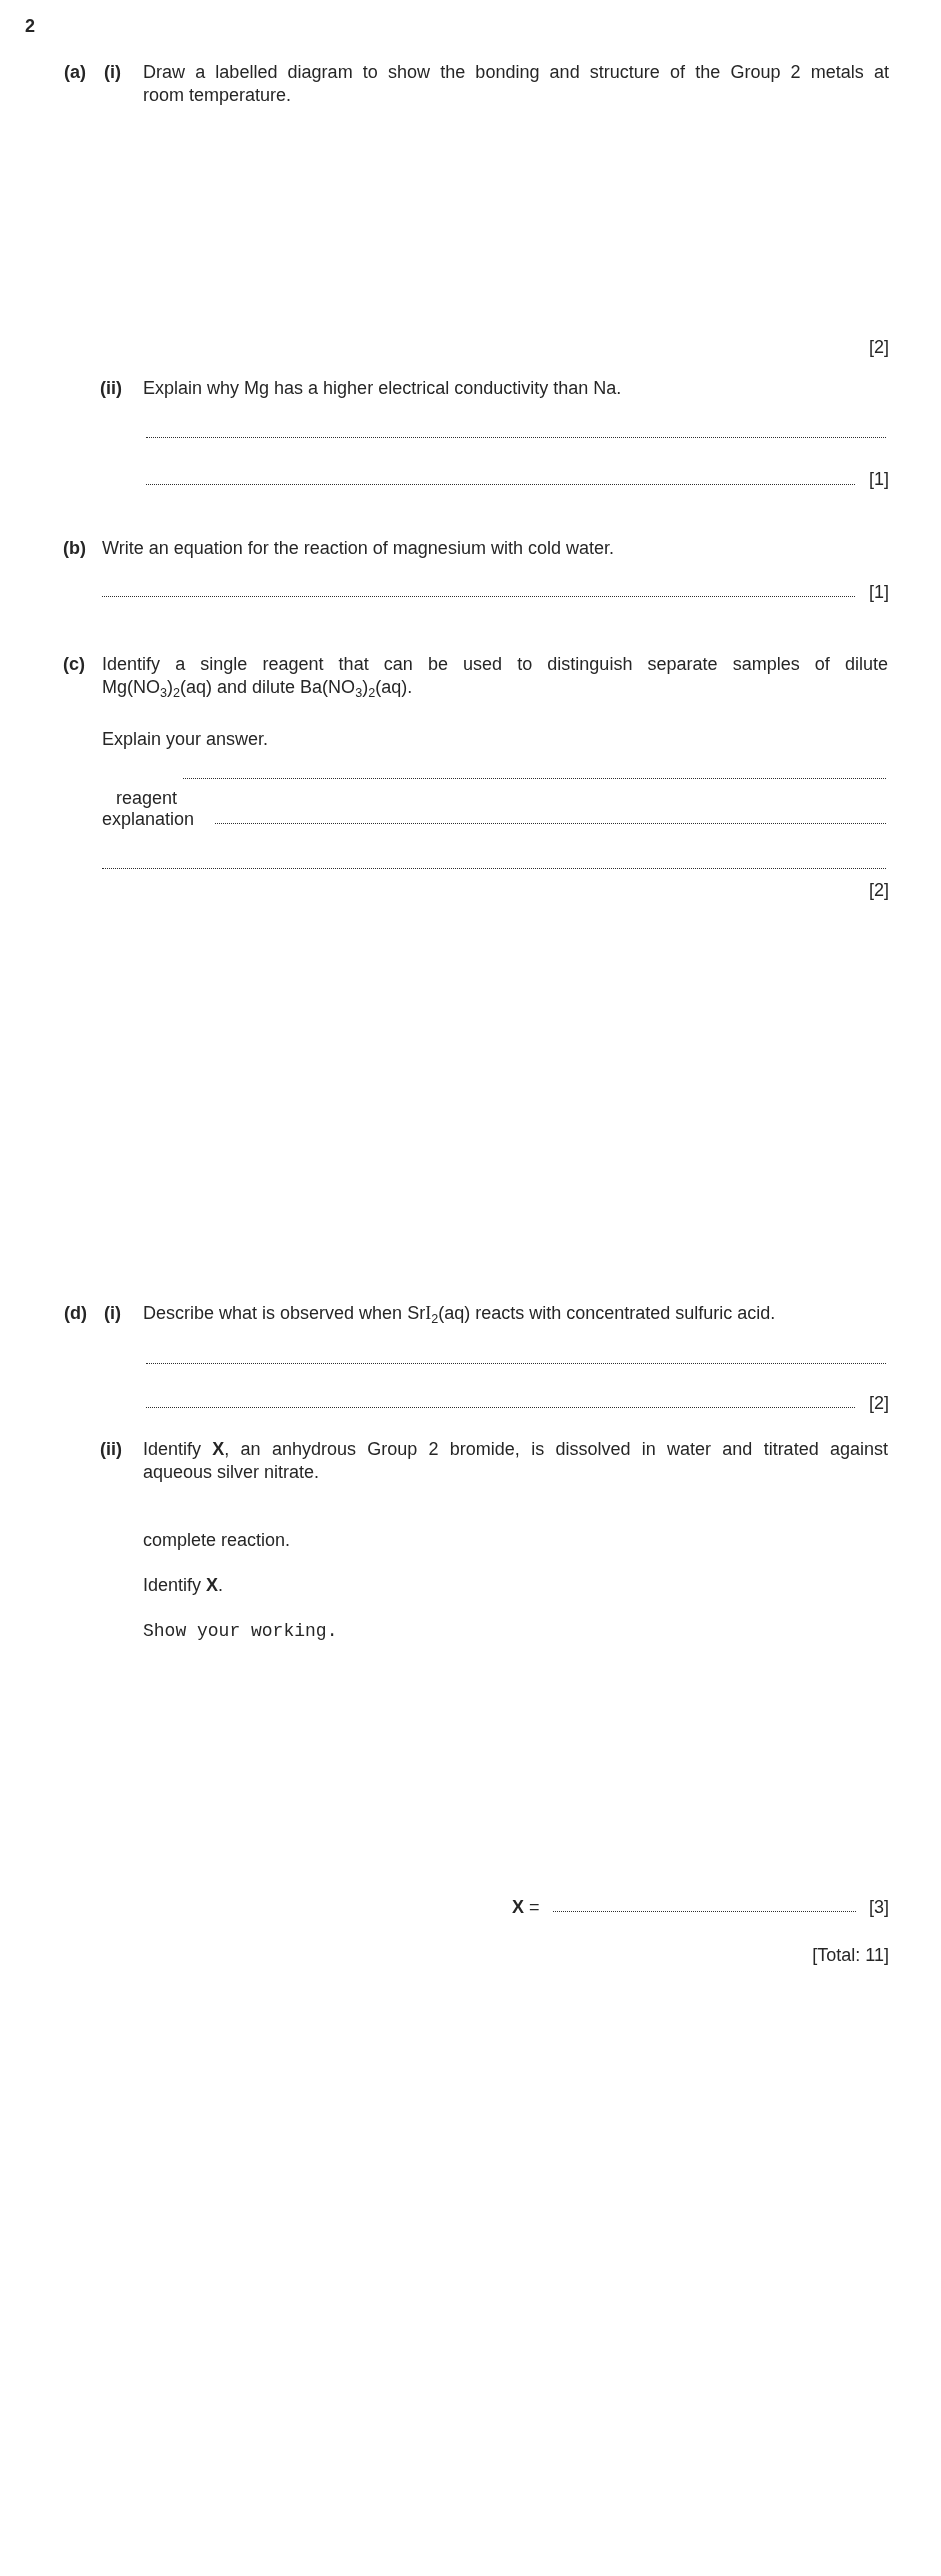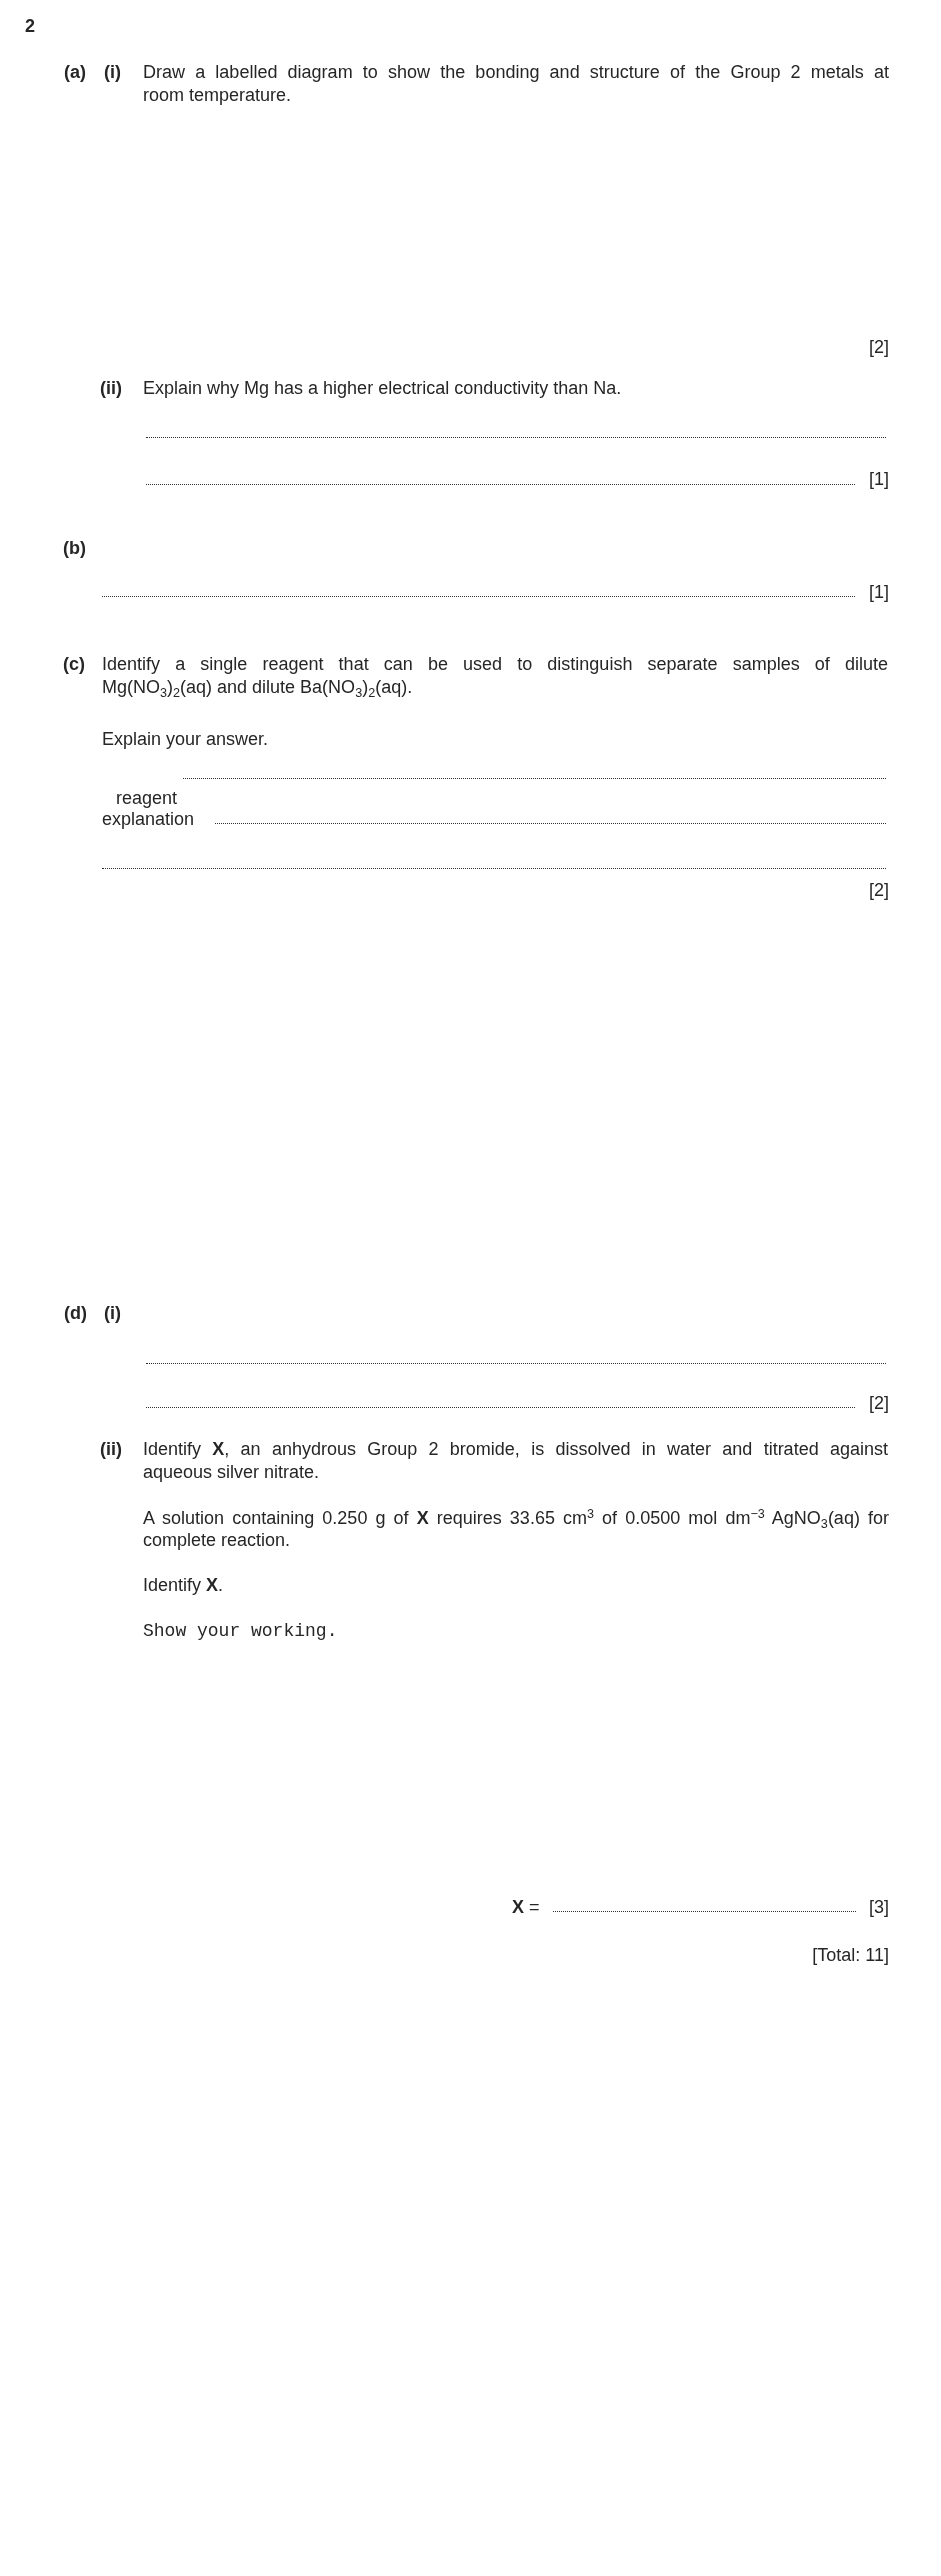--- a/index.html
+++ b/index.html
@@ -49,45 +49,46 @@
   <div class="abs" style="left:143px; top:84px;">room temperature.</div>
   <div class="mark" style="top:336px;">[2]</div>
 
   <div class="abs b" style="left:100px; top:377px;">(ii)</div>
   <div class="abs" style="left:143px; top:377px;">Explain why Mg has a higher electrical conductivity than Na.</div>
   <div class="dots" style="left:146px; top:437px; width:740px;"></div>
   <div class="dots" style="left:146px; top:484px; width:709px;"></div>
   <div class="mark" style="top:468px;">[1]</div>
 
   <div class="abs b" style="left:63px; top:537px;">(b)</div>
+  <div class="abs" style="left:102px; top:537px;">Write an equation for the reaction of magnesium with cold water.</div>
   <div class="dots" style="left:102px; top:596px; width:753px;"></div>
   <div class="mark" style="top:581px;">[1]</div>
 
   <div class="abs b" style="left:63px; top:653px;">(c)</div>
   <div class="abs just" style="left:102px; top:653px; width:786px;">Identify a single reagent that can be used to distinguish separate samples of dilute</div>
   <div class="abs" style="left:102px; top:676px;"><span>Mg(NO</span><span class="sub">3</span><span>)</span><span class="sub">2</span><span>(aq) and dilute Ba(NO</span><span class="sub">3</span><span>)</span><span class="sub">2</span><span>(aq).</span></div>
   <div class="abs" style="left:102px; top:728px;">Explain your answer.</div>
   <div class="abs" style="left:116px; top:763px;margin-top:24px;">reagent</div>
   <div class="dots" style="left:183px; top:778px; width:703px;"></div>
   <div class="abs" style="left:102px; top:808px;">explanation</div>
   <div class="dots" style="left:215px; top:823px; width:671px;"></div>
   <div class="dots" style="left:102px; top:868px; width:784px;"></div>
   <div class="mark" style="top:879px;">[2]</div>
 
   <div class="abs b" style="left:64px; top:1302px;">(d)</div>
   <div class="abs b" style="left:104px; top:1302px;">(i)</div>
+  <div class="abs" style="left:143px; top:1302px;"><span>Describe what is observed when Sr</span><span class="serifI">I</span><span class="sub">2</span><span>(aq) reacts with concentrated sulfuric acid.</span></div>
   <div class="dots" style="left:146px; top:1363px; width:740px;"></div>
   <div class="dots" style="left:146px; top:1407px; width:709px;"></div>
   <div class="mark" style="top:1392px;">[2]</div>
 
   <div class="abs b" style="left:100px; top:1438px;">(ii)</div>
   <div class="abs just" style="left:143px; top:1438px; width:745px;"><span>Identify </span><span class="b">X</span><span>, an anhydrous Group 2 bromide, is dissolved in water and titrated against</span></div>
   <div class="abs" style="left:143px; top:1461px;">aqueous silver nitrate.</div>
 
-  <div class="abs just" style="left:143px; top:1507px; width:746px;"><span>A solution containing 0.250 g of </span><span class="b">X</span><span> requires 33.65 cm</span><span class="sup">3</span><span> of 0.0500 mol dm</span><span class="sup">−3</span><span> AgNO</span><span class="sub">3</span><span>(aq) for</span></div>
   <div class="abs" style="left:143px; top:1529px;">complete reaction.</div>
 
   <div class="abs" style="left:143px; top:1574px;"><span>Identify </span><span class="b">X</span><span>.</span></div>
   <div class="abs" style="left:143px; top:1620px;font-family:Liberation Mono, monospace;">Show your working.</div>
 
   <div class="abs" style="left:512px; top:1896px;"><span class="b">X</span><span> </span><span>=</span></div>
   <div class="dots" style="left:553px; top:1911px; width:303px;"></div>
   <div class="mark" style="top:1896px;">[3]</div>
 
   <div class="mark" style="top:1944px;text-align:center;">[Total: 11]</div>

